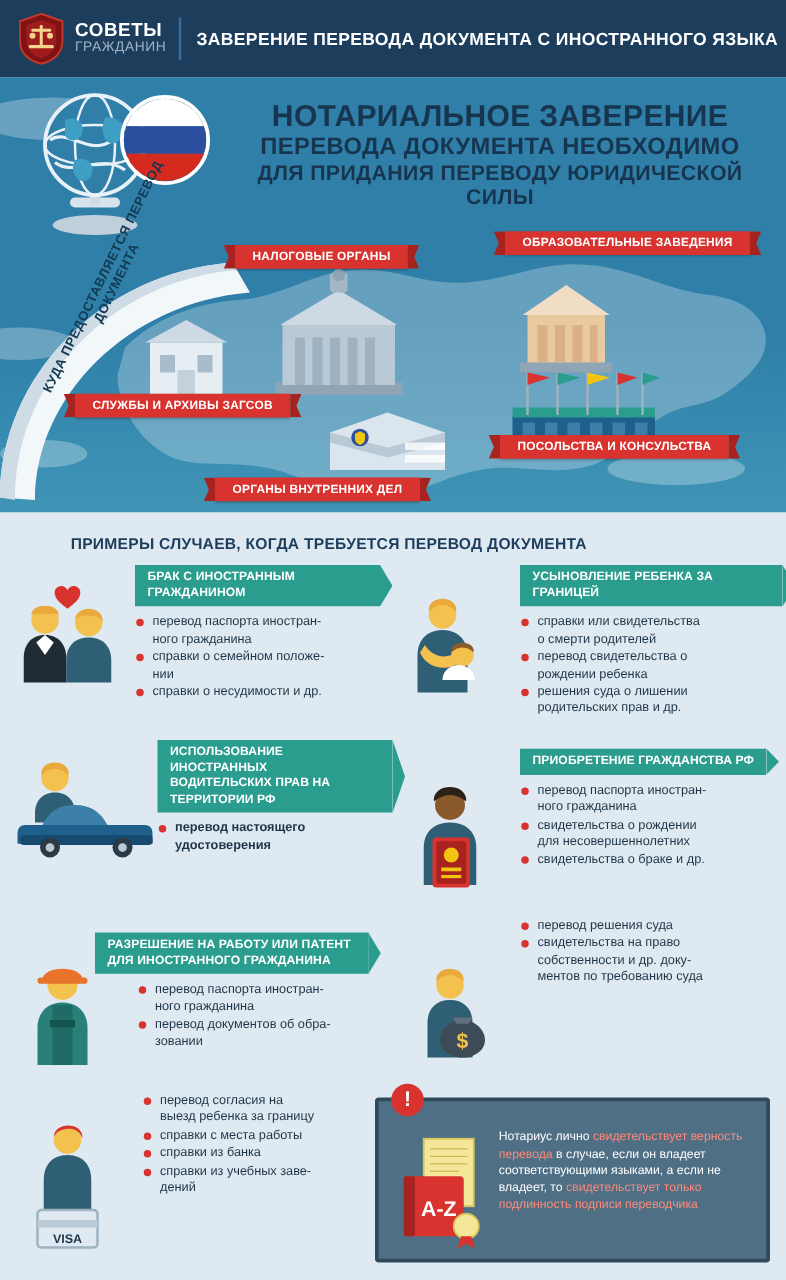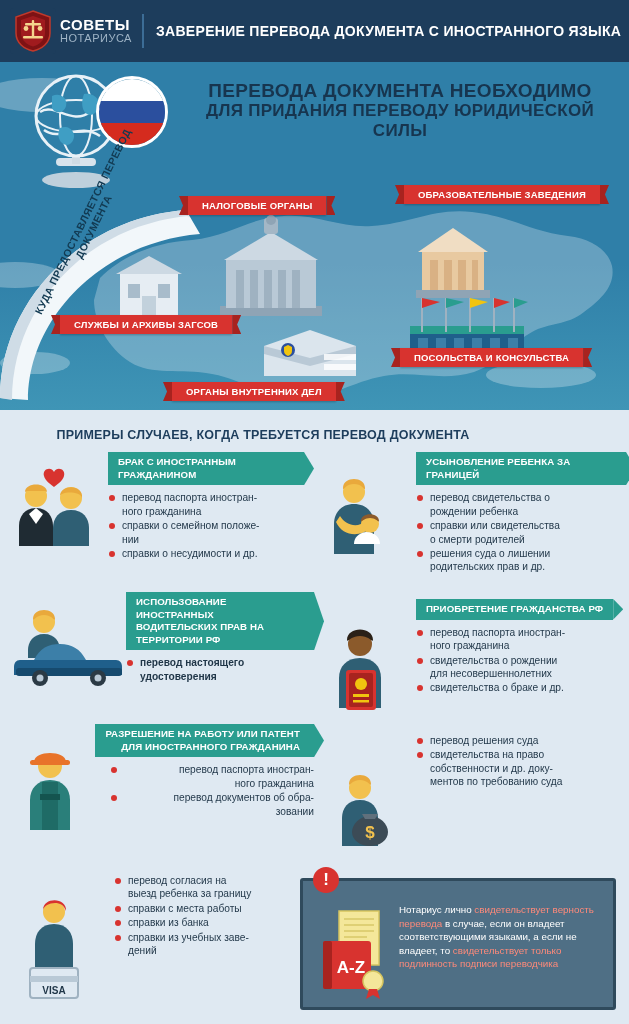--- a/index.html
+++ b/index.html
@@ -169,21 +169,21 @@
           <rect x="13" y="14" width="16" height="2.4" rx="1"></rect>
           <rect x="19.8" y="11" width="2.4" height="18" rx="1"></rect>
           <rect x="11" y="27" width="20" height="2.6" rx="1"></rect>
           <circle cx="14" cy="19.5" r="2.4"></circle>
           <circle cx="28" cy="19.5" r="2.4"></circle>
         </g>
       </svg>
     </div>
     <div class="brand">
       <div class="l1">СОВЕТЫ</div>
-      <div class="l2">НОТАРИУСА</div>
+      <div class="l2">ГРАЖДАНИН</div>
     </div>
     <div class="hdr-div"></div>
     <div class="hdr-title">ЗАВЕРЕНИЕ ПЕРЕВОДА ДОКУМЕНТА С ИНОСТРАННОГО ЯЗЫКА</div>
   </div>
 
   <div class="hero">
 
     <div class="cloud" style="width:120px;height:34px;top:16px;left:-18px;"></div>
     <div class="cloud" style="width:80px;height:24px;top:34px;left:40px;"></div>
     <div class="cloud" style="width:90px;height:26px;top:200px;left:-30px;"></div>
@@ -214,20 +214,21 @@
       </svg>
     </div>
 
     <div class="flagcirc">
       <div class="w"></div>
         <div class="b"></div>
         <div class="r"></div>
     </div>
 
     <div class="hero-title">
+      <div class="t1">НОТАРИАЛЬНОЕ ЗАВЕРЕНИЕ</div>
       <div class="t2">ПЕРЕВОДА ДОКУМЕНТА НЕОБХОДИМО</div>
       <div class="t3">ДЛЯ ПРИДАНИЯ ПЕРЕВОДУ ЮРИДИЧЕСКОЙ СИЛЫ</div>
     </div>
 
     <svg style="position:absolute;top:120px;left:-10px;" width="230" height="230" viewBox="0 0 230 230">
       <path d="M10,216 C10,120 90,36 196,28 L210,52 C112,60 38,136 38,218 Z" fill="#f2f7fa"></path>
       <path d="M10,216 C10,120 90,36 196,28 L198,34 C96,44 22,124 22,218 Z" fill="#cfdce6"></path>
     </svg>
     <div class="vert-label">КУДА ПРЕДОСТАВЛЯЕТСЯ ПЕРЕВОД ДОКУМЕНТА</div>
 
@@ -347,24 +348,24 @@
         <path d="M23,22 c0,-12 22,-12 22,0 c0,4 -2,-4 -11,-4 c-9,0 -11,8 -11,4z" fill="#e9a93c"></path>
         <path d="M34,38 c-13,0 -20,9 -20,20 v30 h40 v-30 c0,-11 -7,-20 -20,-20z" fill="#2f5f74"></path>
         <path d="M16,56 c6,14 24,16 34,6 l-4,-7 c-8,7 -20,5 -26,-5z" fill="#f2c14e"></path>
         <circle cx="50" cy="58" r="9" fill="#f2c14e"></circle>
         <path d="M41,55 c0,-9 18,-9 18,0 c0,2 -3,-3 -9,-3 c-6,0 -9,5 -9,3z" fill="#8b5a2b"></path>
         <path d="M46,66 c-8,1 -12,6 -12,12 h26 c0,-6 -5,-12 -14,-12z" fill="#ffffff"></path>
       </svg>
       <div style="margin-left:86px;">
         <div class="case-hd">УСЫНОВЛЕНИЕ РЕБЕНКА ЗА ГРАНИЦЕЙ</div>
         <ul class="bullets">
+          <li style="white-space: pre-line;">справки или свидетельства
+о смерти родителей</li>
           <li style="white-space: pre-line;">перевод свидетельства о
 рождении ребенка</li>
-          <li style="white-space: pre-line;">справки или свидетельства
-о смерти родителей</li>
           <li style="white-space: pre-line;">решения суда о лишении
 родительских прав и др.</li>
         </ul>
       </div>
     </div>
 
     <div class="case" style="top:182px;left:14px;width:300px;">
       <svg style="position:absolute;top:14px;left:2px;" width="106" height="84" viewBox="0 0 106 84">
         <circle cx="28" cy="16" r="11" fill="#f2c14e"></circle>
         <path d="M17,13 c0,-12 22,-12 22,0 c0,3 -3,-4 -11,-4 c-8,0 -11,7 -11,4z" fill="#e9a93c"></path>
@@ -405,21 +406,21 @@
         <ul class="bullets">
           <li style="white-space: pre-line;">перевод паспорта иностран-
 ного гражданина</li>
           <li style="white-space: pre-line;">свидетельства о рождении
 для несовершеннолетних</li>
           <li>свидетельства о браке и др.</li>
         </ul>
       </div>
     </div>
 
-    <div class="case" style="top:314px;left:14px;width:300px;text-align:right;">
+    <div class="case" style="top:336px;left:14px;width:300px;">
       <svg style="position:absolute;top:14px;left:6px;" width="60" height="96" viewBox="0 0 60 96">
         <circle cx="30" cy="28" r="12" fill="#f2c14e"></circle>
         <path d="M14,24 c0,-12 32,-12 32,0 z" fill="#e8732a"></path>
         <rect x="10" y="22" width="40" height="5" rx="2.5" fill="#e8732a"></rect>
         <path d="M30,42 c-13,0 -20,9 -20,20 v30 h40 v-30 c0,-11 -7,-20 -20,-20z" fill="#2a7f7a"></path>
         <path d="M22,44 h16 v48 h-16z" fill="#1f6b66"></path>
         <rect x="20" y="56" width="20" height="6" fill="#14544f"></rect>
       </svg>
       <div style="margin-left:62px;">
         <div class="case-hd two" style="white-space:pre-line;">РАЗРЕШЕНИЕ НА РАБОТУ ИЛИ ПАТЕНТ

